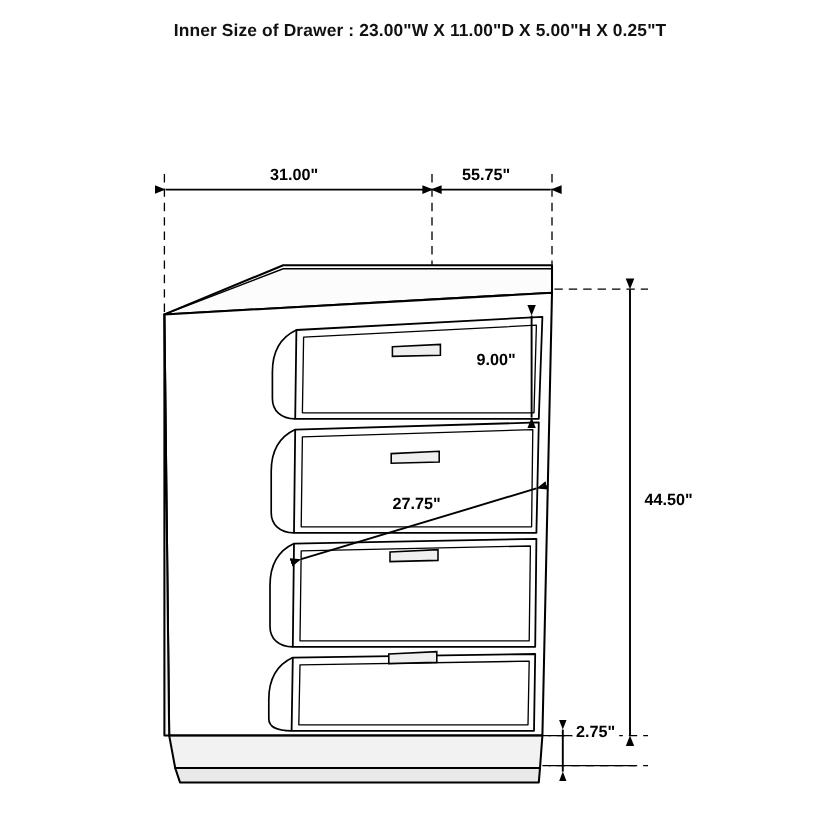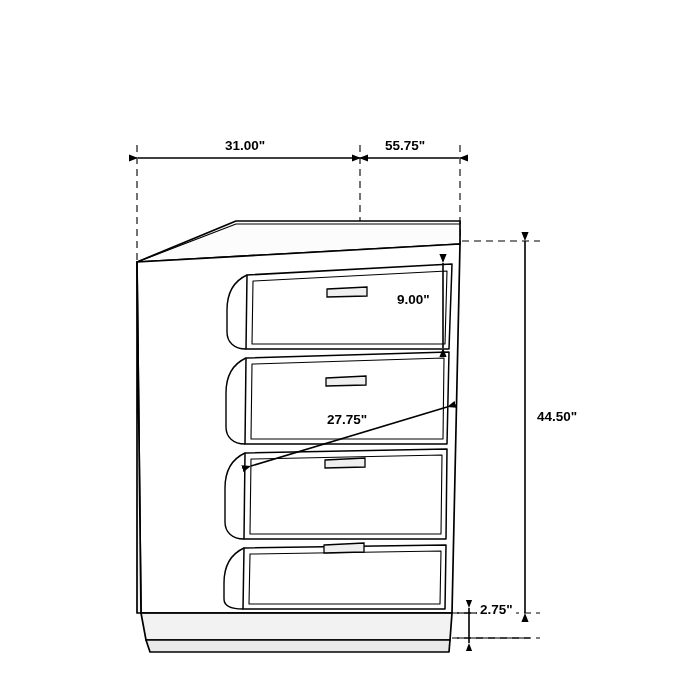--- a/index.html
+++ b/index.html
@@ -46,20 +46,21 @@
     white-space: nowrap;
     background: #ffffff;
     padding: 0 3px;
   }
 </style>
 </head>
 <body>
 
 <div id="stage">
 
+  <div class="title">Inner Size of Drawer : 23.00"W X 11.00"D X 5.00"H X 0.25"T</div>
 
   <svg class="diagram" viewBox="0 0 700 700">
     <defs>
       <marker id="arrowStart" markerWidth="10" markerHeight="8" refX="9" refY="4" orient="auto" markerUnits="userSpaceOnUse">
         <path d="M9,4 L0,0.4 L0,7.6 Z" fill="#000"></path>
       </marker>
       <marker id="arrowEnd" markerWidth="10" markerHeight="8" refX="1" refY="4" orient="auto" markerUnits="userSpaceOnUse">
         <path d="M1,4 L10,0.4 L10,7.6 Z" fill="#000"></path>
       </marker>
       <marker id="arrowStartS" markerWidth="9" markerHeight="7" refX="8" refY="3.5" orient="auto" markerUnits="userSpaceOnUse">

